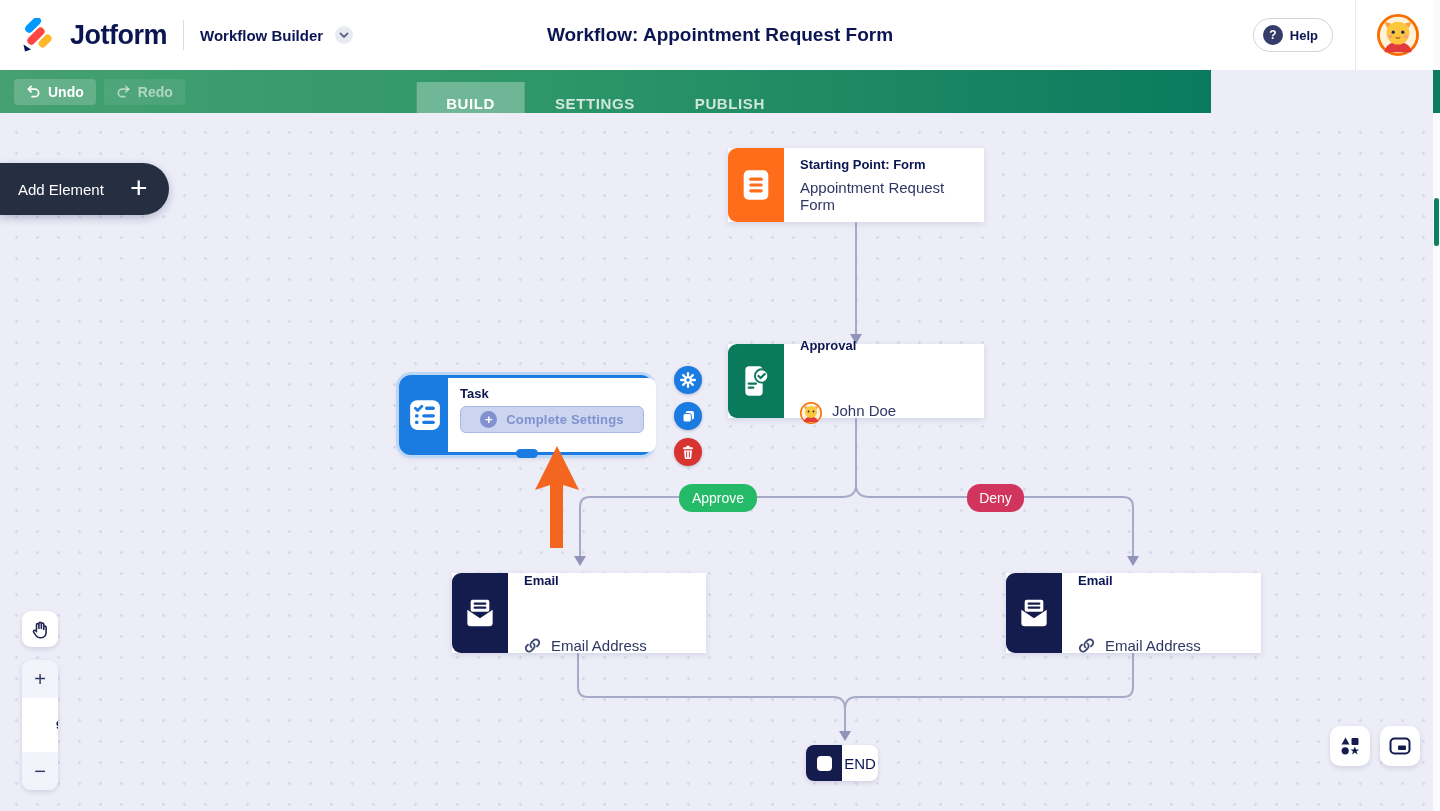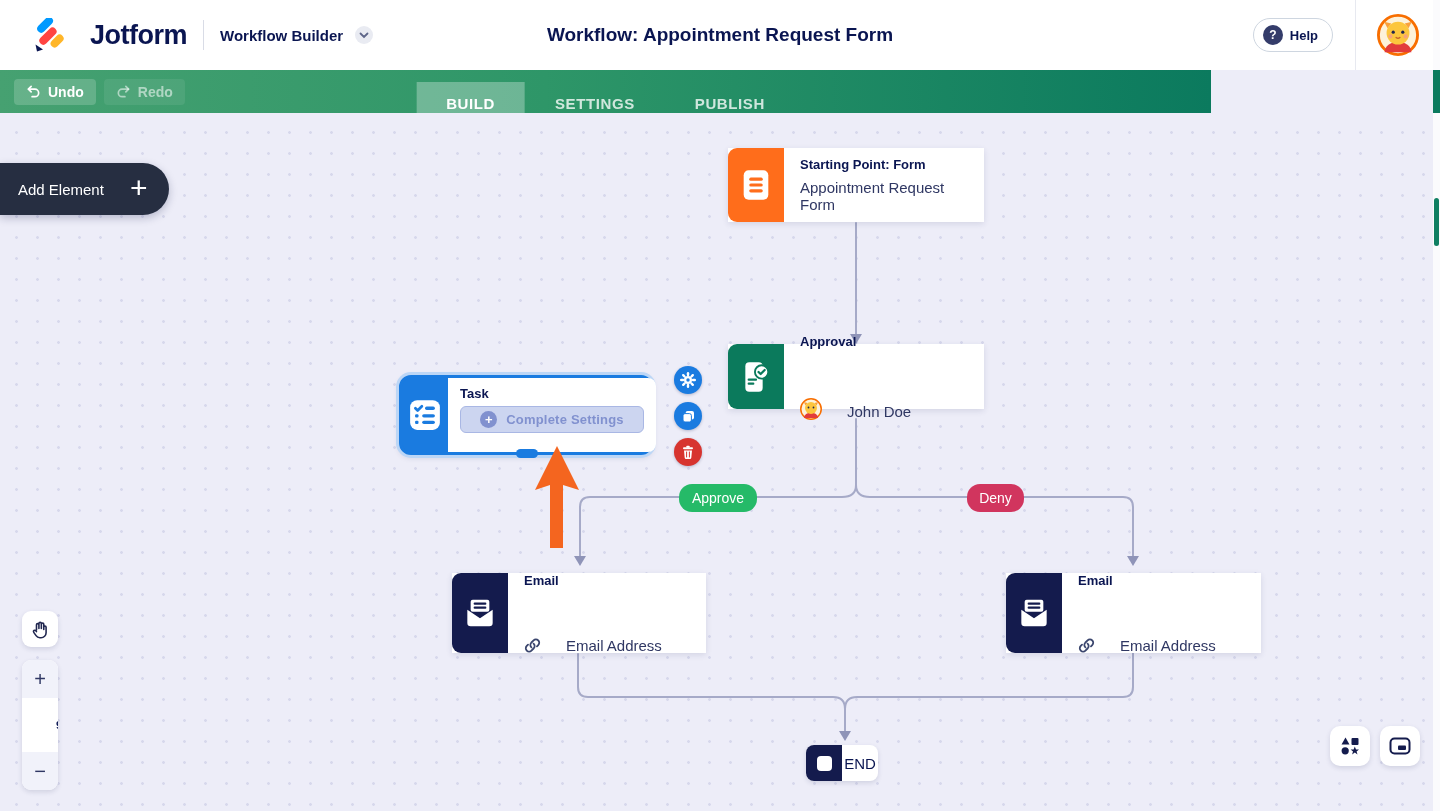--- a/index.html
+++ b/index.html
@@ -1,21 +1,21 @@
 <!DOCTYPE html>
 <html><head>
 <meta charset="utf-8">
 <style>
   * { margin:0; padding:0; box-sizing:border-box; }
   html,body { width:1440px; height:811px; overflow:hidden; font-family:"Liberation Sans", sans-serif; }
   body { background:#ededf8; color:#0a1551; }
 
   
   .header { position:relative; width:1440px; height:70px; background:#ffffff; display:flex; align-items:center; }
-  .brand-group { display:flex; align-items:center; gap:24px; padding-left:32px; }
+  .brand-group { display:flex; align-items:center; gap:16px; padding-left:20px; }
   .brand-logo { width:34px; height:34px; }
   .brand-name { font-size:27px; font-weight:bold; color:#0a1551; letter-spacing:-0.5px; }
   .header-divider { width:1px; height:30px; background:#d9dce6; margin:0 16px; }
   .product-group { display:flex; align-items:center; gap:12px; cursor:pointer; }
   .product-name { font-size:15px; font-weight:bold; color:#0a1551; }
   .chevron-circle { width:18px; height:18px; border-radius:50%; background:#e9ebf2; display:flex; align-items:center; justify-content:center; }
   .page-title { position:absolute; left:0; right:0; top:0; height:70px; display:flex; align-items:center; justify-content:center; font-size:19px; font-weight:bold; color:#0a1551; pointer-events:none; }
   .header-right { position:absolute; right:0; top:0; height:70px; display:flex; align-items:center; }
   .help-btn { display:flex; align-items:center; gap:7px; border:1px solid #ced6e0; border-radius:18px; padding:6px 14px 6px 9px; background:#fff; cursor:pointer; }
   .help-q { width:20px; height:20px; border-radius:50%; background:#343c6a; color:#fff; font-size:12px; font-weight:bold; display:flex; align-items:center; justify-content:center; }
@@ -48,21 +48,21 @@
 
   
   .flow-svg { position:absolute; left:0; top:0; width:1440px; height:698px; pointer-events:none; }
 
   
   .node { position:absolute; display:flex; background:#fff; border-radius:0; box-shadow:0 2px 6px rgba(37,45,91,0.12); }
   .node-left { width:56px; border-radius:9px 0 0 9px; display:flex; align-items:center; justify-content:center; flex:none; }
   .node-body { display:flex; flex-direction:column; justify-content:center; gap:7px; padding:10px 16px; }
   .node-type { font-size:13px; font-weight:bold; color:#0a1551; }
   .node-value { font-size:15px; color:#2f3763; }
-  .node-row { display:flex; align-items:flex-end; gap:25px;margin-top:42px; }
+  .node-row { display:flex; align-items:flex-start; gap:10px;margin-top:42px; }
 
   .start-left { background:#ff6d1b; }
   .approval-left { background:#0b7a5c; }
   .email-left { background:#141b4d; }
 
   
   .task-node { position:absolute; left:399px; top:262px; width:254px; height:80px; background:#1a7be0;
     border:3px solid #1a7be0; border-radius:12px; box-shadow:0 0 0 3px #bcd6f6, 0 2px 6px rgba(37,45,91,0.18);
     display:flex; }
   .task-left { width:46px; display:flex; align-items:center; justify-content:center; flex:none; }
@@ -218,21 +218,21 @@
           <rect x="6.5" y="16.4" width="11" height="2.6" rx="1.3"></rect>
         </g>
       </svg>
     </div>
     <div class="node-body">
       <div class="node-type">Starting Point: Form</div>
       <div class="node-value">Appointment Request Form</div>
     </div>
   </div>
 
-  <div class="node" style="left:728px; top:231px; width:256px; height:65px;">
+  <div class="node" style="left:728px; top:231px; width:256px; height:74px;">
     <div class="node-left approval-left">
       <svg width="32" height="32" viewBox="0 0 24 24">
         <path d="M4 4 a3 3 0 0 1 3 -3 h7 a3 3 0 0 1 3 3 v16 a3 3 0 0 1 -3 3 h-7 a3 3 0 0 1 -3 -3 z" fill="#ffffff"></path>
         <g stroke="#0b7a5c" stroke-width="1.6" stroke-linecap="round">
           <line x1="6.5" y1="14" x2="12" y2="14"></line>
           <line x1="6.5" y1="17" x2="10" y2="17"></line>
         </g>
         <circle cx="16.2" cy="8.2" r="5" fill="#ffffff" stroke="#0b7a5c" stroke-width="1.4"></circle>
         <path d="M13.9 8.2 l1.6 1.6 3 -3" fill="none" stroke="#0b7a5c" stroke-width="1.7" stroke-linecap="round" stroke-linejoin="round"></path>
       </svg>

